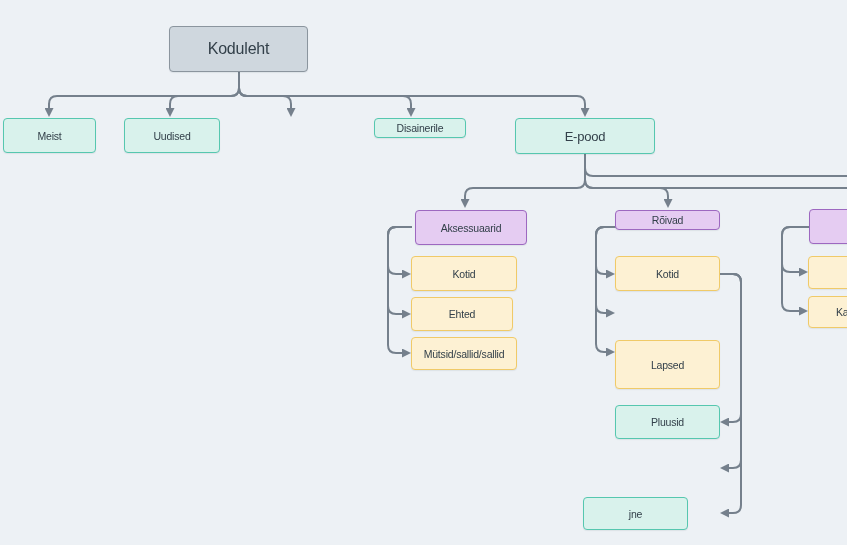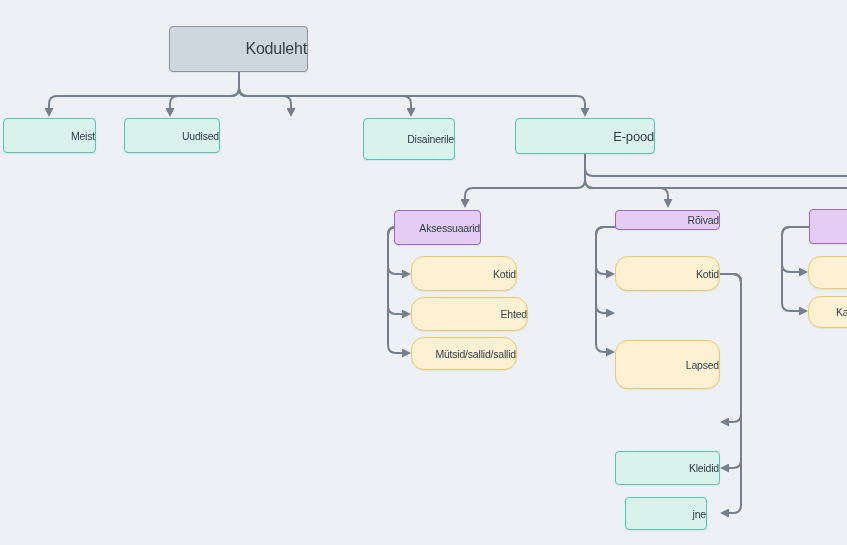--- a/index.html
+++ b/index.html
@@ -8,35 +8,35 @@
     background:#edf1f5;
     font-family:"Liberation Sans", sans-serif;
     overflow:hidden;
   }
   #canvas{
     position:relative;width:847px;height:545px;overflow:hidden;
   }
   #wires{position:absolute;left:0;top:0;z-index:0;}
   .node{
     position:absolute;z-index:1;
-    display:flex;align-items:center;justify-content:flex-end;
+    display:flex;align-items:center;justify-content:center;
     box-sizing:border-box;
     border-radius:4px;
     border:1.6px solid #000;
     font-size:10.5px;letter-spacing:-0.2px;
     color:#33404a;
     box-shadow:0 1px 1px rgba(40,60,80,0.08);
     cursor:pointer;
   }
   .node span{white-space:nowrap;}
   .root{background:#cfd7de;border-color:#8b959e;font-size:16px;}
   .teal{background:#d9f2ec;border-color:#56c7af;}
   .teal.big{font-size:13px;}
   .purple{background:#e5ccf2;border-color:#9d68c0;}
-  .yellow{background:#fdf1d3;border-color:#f0ca68;border-radius:13px;}
+  .yellow{background:#fdf1d3;border-color:#f0ca68;}
   .align-left{justify-content:flex-start;padding-left:27px;}
 </style>
 </head>
 <body>
 
 <div id="canvas">
 
   <svg id="wires" width="847" height="545" viewBox="0 0 847 545">
     <defs>
       <marker id="arr" markerUnits="userSpaceOnUse" markerWidth="9" markerHeight="9" refX="1" refY="4.5" orient="auto">
@@ -76,34 +76,34 @@
   <div class="node root" style="left:169px;top:26px;width:139px;height:46px">
     <span>Koduleht</span>
   </div>
 
   <div class="node teal" style="left:3px;top:118px;width:93px;height:35px">
     <span>Meist</span>
   </div>
   <div class="node teal" style="left:124px;top:118px;width:96px;height:35px">
     <span>Uudised</span>
   </div>
-  <div class="node teal" style="left:363px;top:118px;width:92px;height:42px">
+  <div class="node teal" style="left:374px;top:118px;width:92px;height:20px">
     <span>Disainerile</span>
   </div>
   <div class="node teal big" style="left:515px;top:118px;width:140px;height:36px">
     <span>E-pood</span>
   </div>
 
-  <div class="node purple" style="left:394px;top:210px;width:87px;height:35px">
+  <div class="node purple" style="left:415px;top:210px;width:112px;height:35px">
     <span>Aksessuaarid</span>
   </div>
   <div class="node yellow" style="left:411px;top:256px;width:106px;height:35px">
     <span>Kotid</span>
   </div>
-  <div class="node yellow" style="left:411px;top:297px;width:117px;height:34px">
+  <div class="node yellow" style="left:411px;top:297px;width:102px;height:34px">
     <span>Ehted</span>
   </div>
   <div class="node yellow" style="left:411px;top:337px;width:106px;height:33px">
     <span>Mütsid/sallid/sallid</span>
   </div>
 
   <div class="node purple" style="left:615px;top:210px;width:105px;height:20px">
     <span>Rõivad</span>
   </div>
   <div class="node yellow" style="left:615px;top:256px;width:105px;height:35px">
@@ -116,20 +116,20 @@
   <div class="node purple" style="left:809px;top:209px;width:106px;height:35px">
     <span></span>
   </div>
   <div class="node yellow" style="left:808px;top:256px;width:106px;height:33px">
     <span></span>
   </div>
   <div class="node yellow align-left" style="left:808px;top:296px;width:106px;height:32px">
     <span>Ka</span>
   </div>
 
-  <div class="node teal" style="left:615px;top:451px;width:105px;height:34px">
-    <span>Kleidid</span>
+  <div class="node teal" style="left:615px;top:405px;width:105px;height:34px">
+    <span>Pluusid</span>
   </div>
-  <div class="node teal" style="left:625px;top:497px;width:82px;height:33px">
+  <div class="node teal" style="left:583px;top:497px;width:105px;height:33px">
     <span>jne</span>
   </div>
 
 </div>
 
 </body></html>

